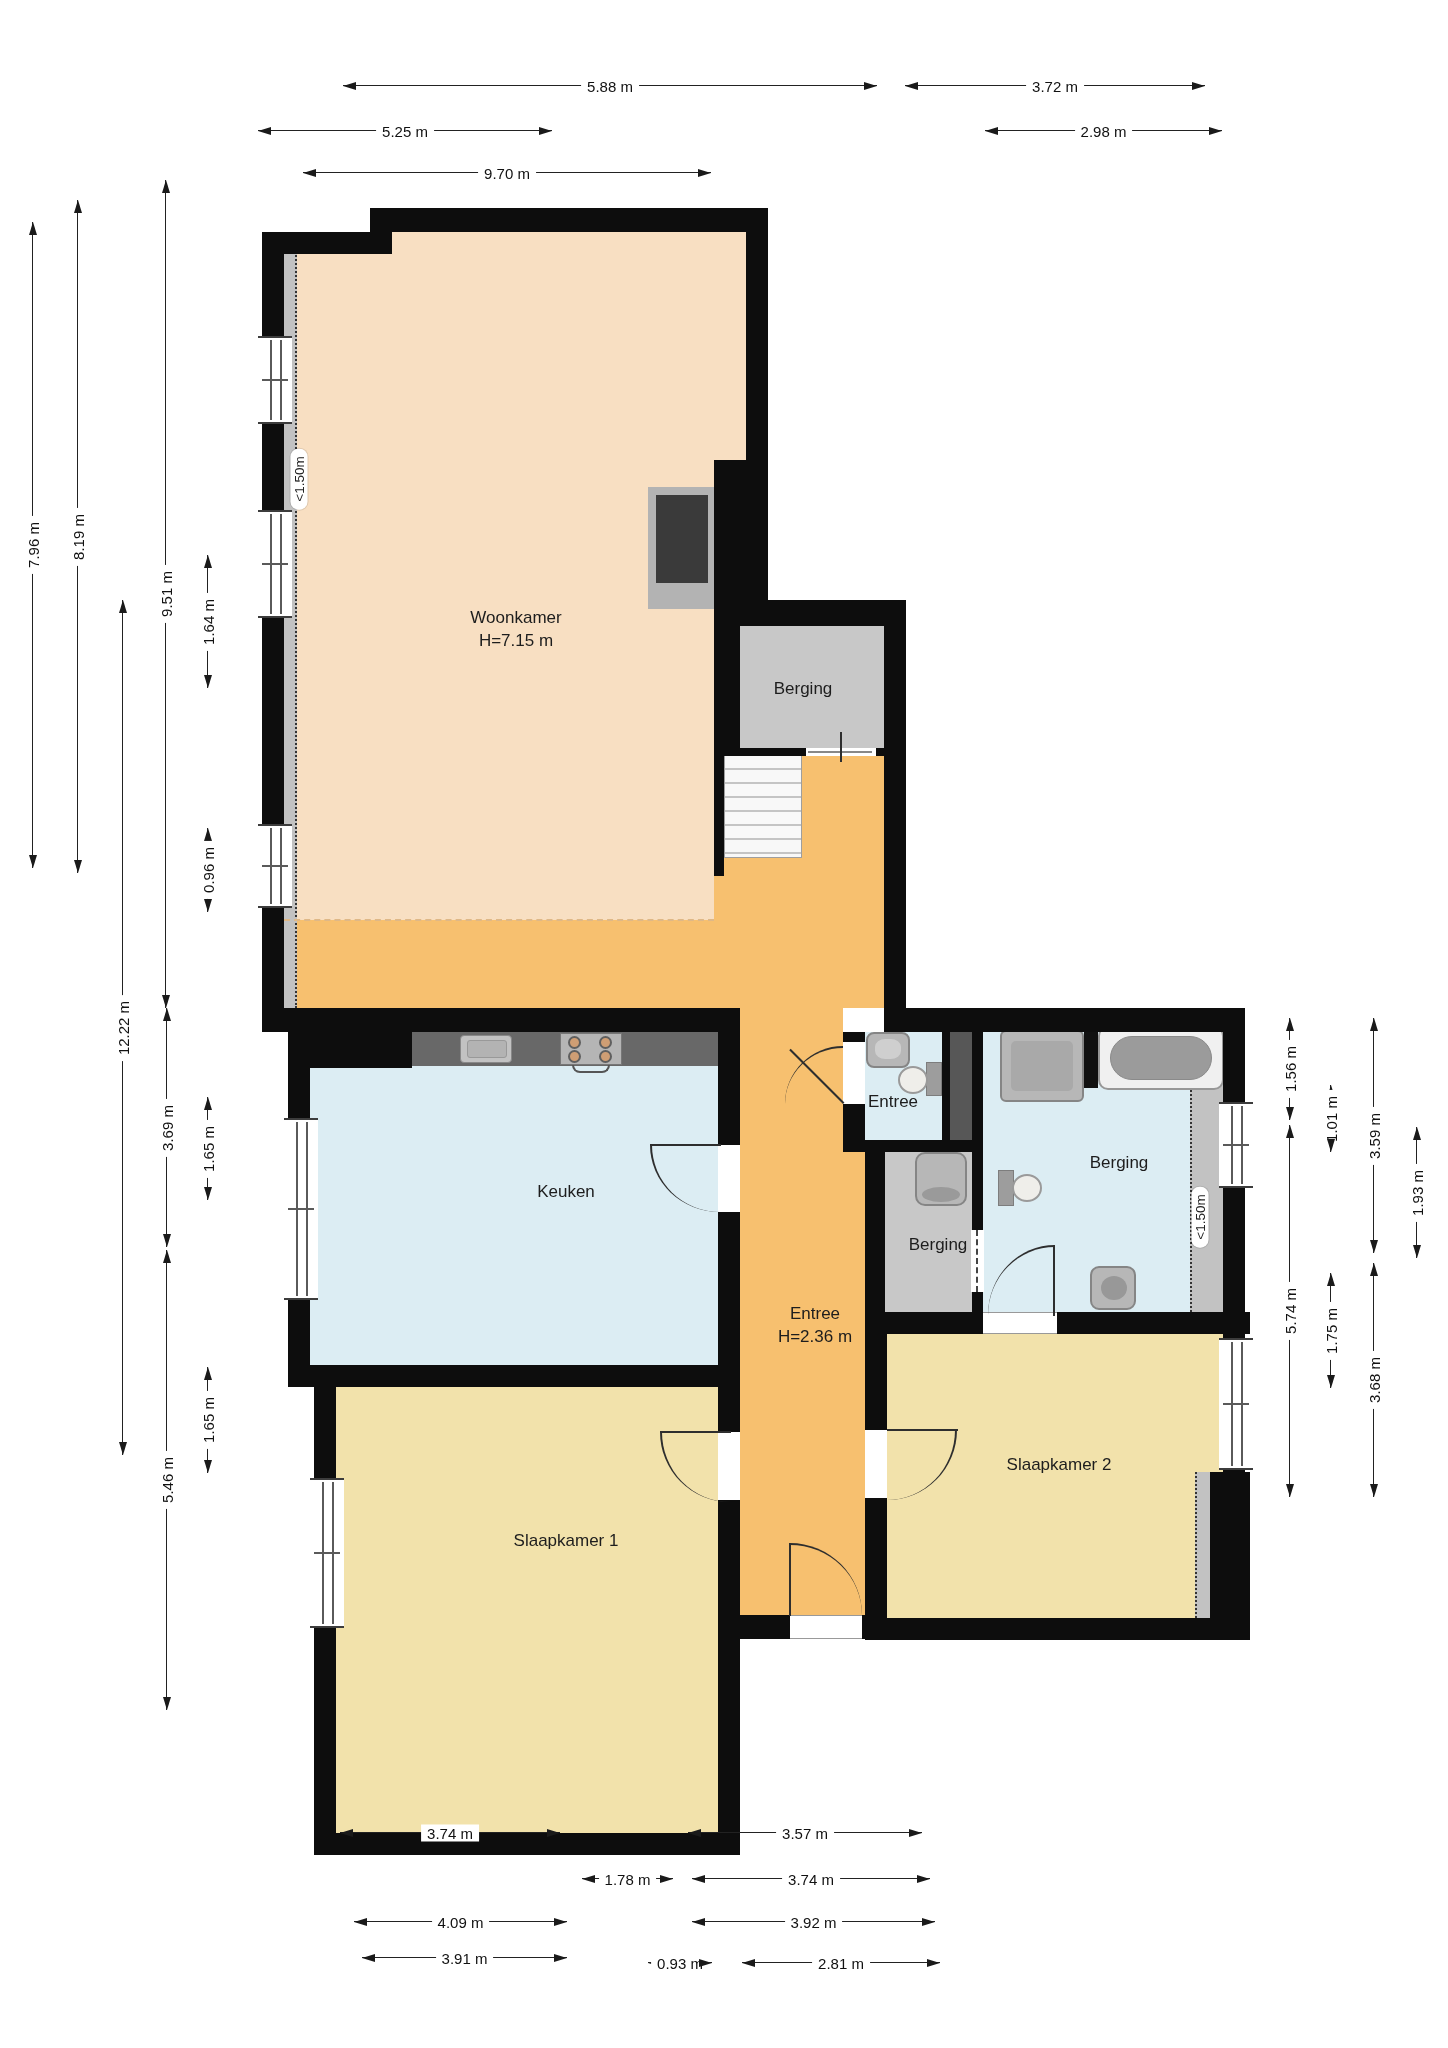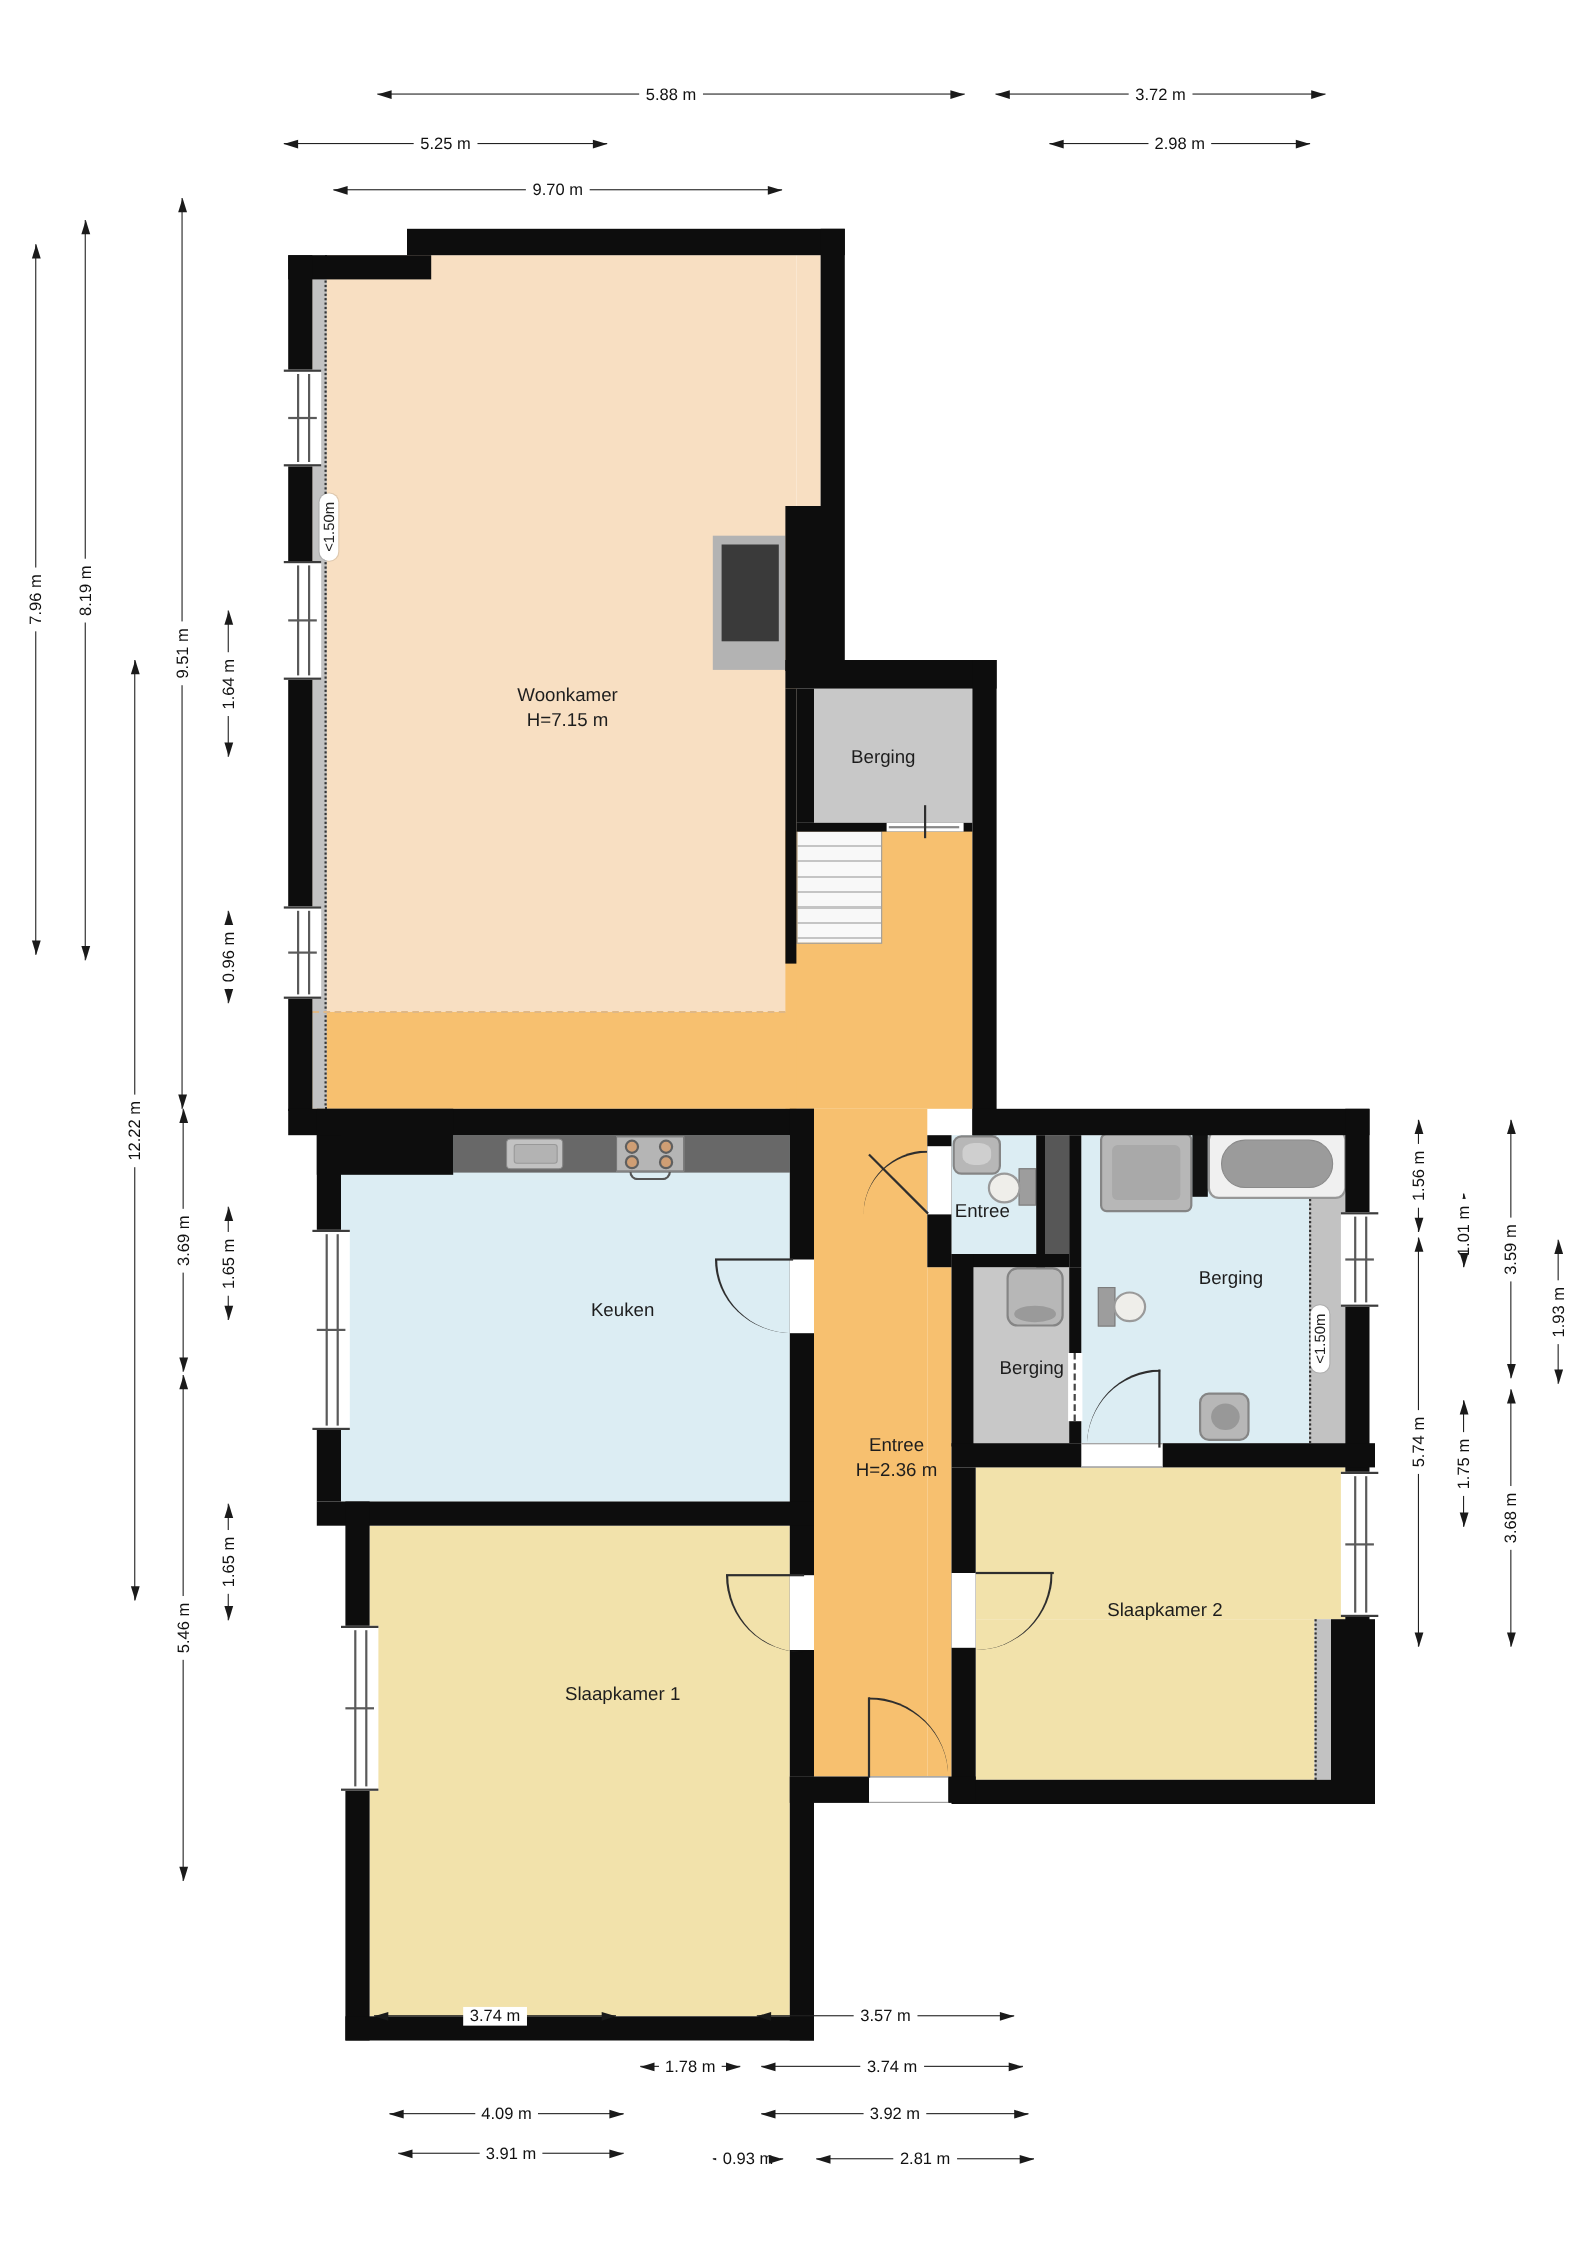--- a/index.html
+++ b/index.html
@@ -175,21 +175,21 @@
   <div class="lf" style="left:660px;top:1431px;width:71px;height:2px"></div>
 
   <div class="gap" style="left:865px;top:1430px;width:22px;height:68px"></div>
   <div class="arc br" style="left:887px;top:1430px;width:70px;height:70px"></div>
   <div class="lf" style="left:887px;top:1429px;width:71px;height:2px"></div>
 
   <div class="gap" style="left:790px;top:1615px;width:72px;height:24px;border-top:1px solid #999;border-bottom:1px solid #999"></div>
   <div class="arc tr" style="left:790px;top:1543px;width:72px;height:72px"></div>
   <div class="lf" style="left:789px;top:1543px;width:2px;height:73px"></div>
 
-  <div class="rlb" style="left:516px;top:644px">
+  <div class="rlb" style="left:516px;top:630px">
     <span>Woonkamer</span><br><span>H=7.15 m</span>
   </div>
   <div class="rlb" style="left:803px;top:689px"><span>Berging</span></div>
   <div class="rlb" style="left:566px;top:1192px"><span>Keuken</span></div>
   <div class="rlb" style="left:893px;top:1102px"><span>Entree</span></div>
   <div class="rlb" style="left:1119px;top:1163px"><span>Berging</span></div>
   <div class="rlb" style="left:938px;top:1245px"><span>Berging</span></div>
   <div class="rlb" style="left:815px;top:1326px">
     <span>Entree</span><br><span>H=2.36 m</span>
   </div>
@@ -200,21 +200,21 @@
 
   <div class="dim dim-h" style="left:343px;top:85px;width:534px">
       <span class="dlb">5.88 m</span>
     </div>
   <div class="dim dim-h" style="left:905px;top:85px;width:300px">
       <span class="dlb">3.72 m</span>
     </div>
   <div class="dim dim-h" style="left:258px;top:130px;width:294px">
       <span class="dlb">5.25 m</span>
     </div>
-  <div class="dim dim-h" style="left:954px;top:130px;width:237px">
+  <div class="dim dim-h" style="left:985px;top:130px;width:237px">
       <span class="dlb">2.98 m</span>
     </div>
   <div class="dim dim-h" style="left:303px;top:172px;width:408px">
       <span class="dlb">9.70 m</span>
     </div>
 
   <div class="dim dim-v" style="left:32px;top:222px;height:646px">
       <span class="dlb">7.96 m</span>
     </div>
   <div class="dim dim-v" style="left:77px;top:200px;height:673px">

